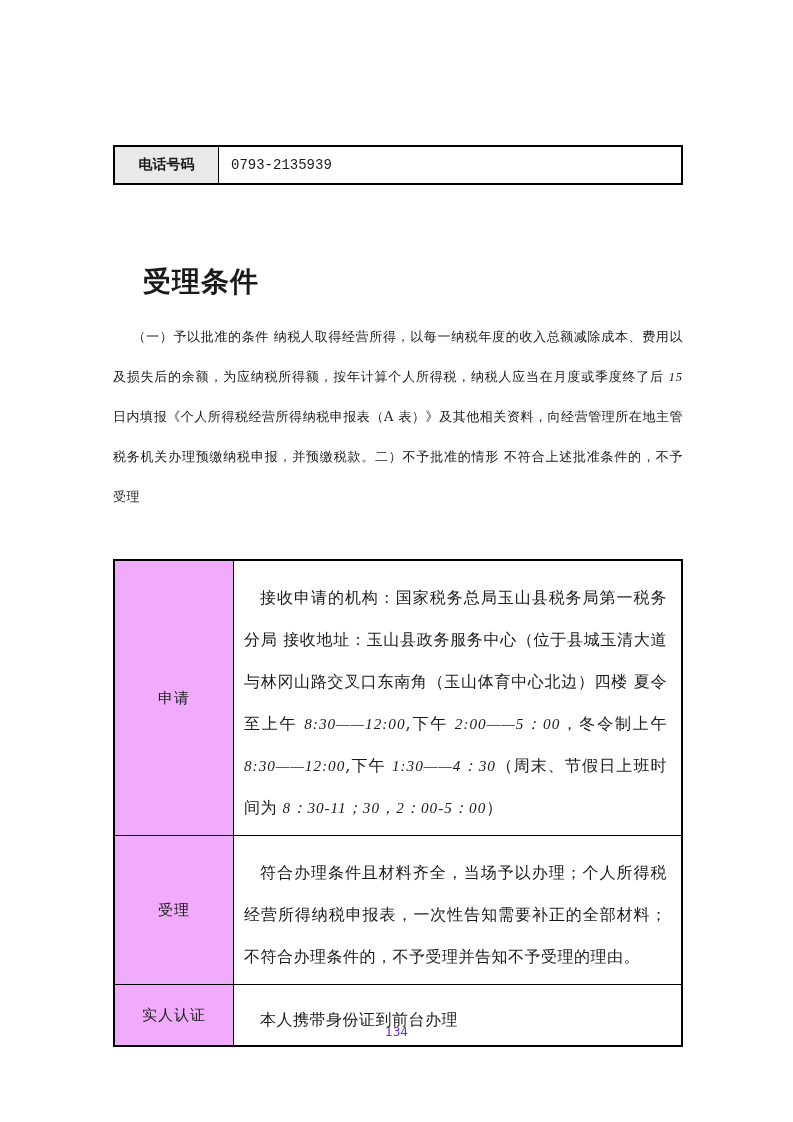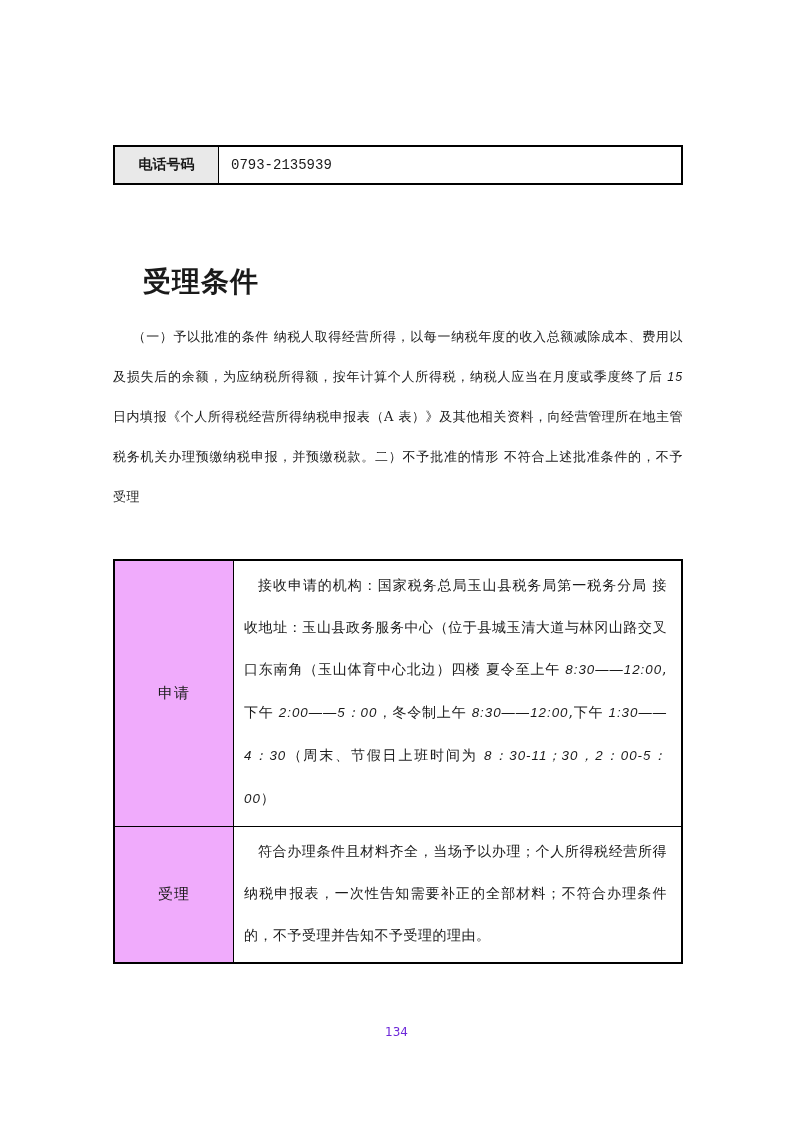--- a/index.html
+++ b/index.html
@@ -83,33 +83,33 @@
     display: flex;
     align-items: center;
     justify-content: center;
     font-size: 15px;
     letter-spacing: 1px;
     box-sizing: border-box;
     flex-shrink: 0;
   }
   .process-row .content-cell {
     flex: 1;
-    padding: 3px 14px 6px 10px;
-    font-size: 14px;
+    padding: 16px 14px 6px 10px;
+    font-size: 16px;
     line-height: 42px;
     text-align: justify;
     text-indent: 1em;
     letter-spacing: 0.5px;
     box-sizing: border-box;
   }
   .process-row.short .content-cell { line-height: 38px; }
 
   
   .num {
-    font-family: Liberation Sans, sans-serif;
+    font-family: Liberation Serif, serif;
     font-style: italic;
     font-size: 0.95em;
     letter-spacing: 1px;
   }
 
   
   .page-number {
     position: absolute;
     left: 0;
     width: 793px;
@@ -137,18 +137,22 @@
 
     <div class="process-table">
       <div class="process-row">
         <div class="label-cell">申请</div>
         <div class="content-cell">接收申请的机构：国家税务总局玉山县税务局第一税务分局 接收地址：玉山县政务服务中心（位于县城玉清大道与林冈山路交叉口东南角（玉山体育中心北边）四楼 夏令至上午 <span class="num">8:30——12:00</span>,下午 <span class="num">2:00——5：00</span>，冬令制上午 <span class="num">8:30——12:00</span>,下午 <span class="num">1:30——4：30</span>（周末、节假日上班时间为 <span class="num">8：30-11；30，2：00-5：00</span>）</div>
       </div>
       <div class="process-row">
         <div class="label-cell">受理</div>
         <div class="content-cell">符合办理条件且材料齐全，当场予以办理；个人所得税经营所得纳税申报表，一次性告知需要补正的全部材料；不符合办理条件的，不予受理并告知不予受理的理由。</div>
       </div>
+      <div class="process-row short">
+        <div class="label-cell">实人认证</div>
+        <div class="content-cell">本人携带身份证到前台办理</div>
+      </div>
     </div>
 
   </div>
 
   <div class="page-number">134</div>
 </div>
 
 </body></html>

